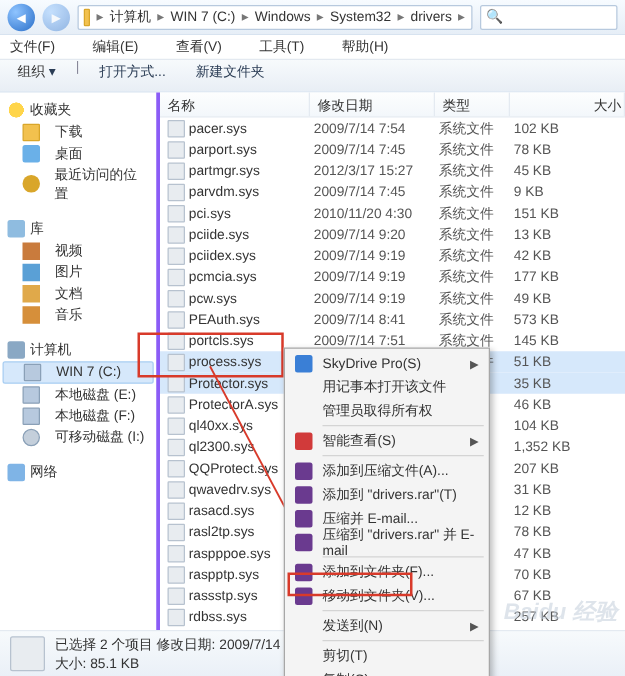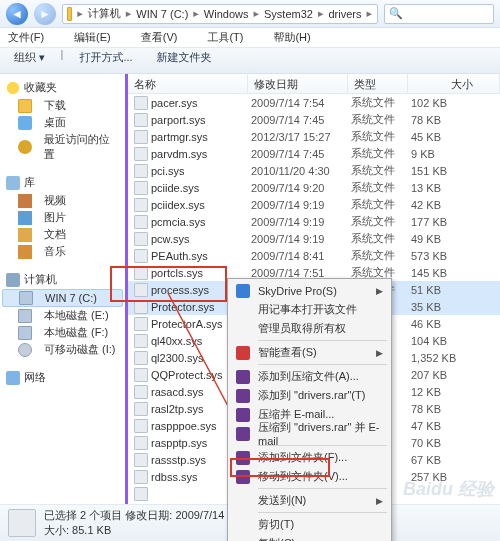--- a/index.html
+++ b/index.html
@@ -36,21 +36,21 @@
 .ic-comp{background:#8aa8c4;border-radius:2px}
 .ic-drive{background:#b7c9de;border:1px solid #8aa0b7;border-radius:1px}
 .ic-cdrom{background:#c4cfdb;border-radius:50%;border:1px solid #8aa0b7}
 .ic-net{background:#7fb4e6;border-radius:2px}
 .content{flex:1;display:flex;flex-direction:column;position:relative}
 .cols{display:flex;height:20px;border-bottom:1px solid #e4eaf1;background:linear-gradient(#fdfefe,#f3f7fb)}
 .col{padding:3px 6px;border-right:1px solid #e4eaf1}
 .col.name{width:120px}
 .col.date{width:100px}
 .col.type{width:60px}
-.col.size{flex:1;text-align:right;padding-right:26px}
+.col.size{flex:1;text-align:right;padding-right:2px}
 .filelist{flex:1;overflow:hidden;position:relative}
 .row{display:flex;height:17px;align-items:center}
 .row.sel{background:#d6e8fb}
 .fic{width:14px;height:14px;margin:0 3px 0 6px;background:#e8ecf0;border:1px solid #b7c2cf;border-radius:1px;display:inline-block}
 .fname{width:100px;overflow:hidden;white-space:nowrap}
 .fdate{width:100px;color:#555}
 .ftype{width:60px;color:#555}
 .fsize{flex:1;text-align:left;padding-right:10px;color:#555}
 .hl-box1{position:absolute;left:110px;top:266px;width:117px;height:36px;border:2px solid #d83a2a;pointer-events:none;z-index:5}
 .hl-box2{position:absolute;left:230px;top:458px;width:100px;height:19px;border:2px solid #d83a2a;pointer-events:none;z-index:15}
@@ -299,20 +299,27 @@
         </div>
         <div class="row">
           <span class="fic"></span>
           <span class="fname">QQProtect.sys</span>
           <span class="fdate"></span>
           <span class="ftype"></span>
           <span class="fsize">207 KB</span>
         </div>
         <div class="row">
           <span class="fic"></span>
+          <span class="fname">qwavedrv.sys</span>
+          <span class="fdate"></span>
+          <span class="ftype"></span>
+          <span class="fsize">31 KB</span>
+        </div>
+        <div class="row">
+          <span class="fic"></span>
           <span class="fname">rasacd.sys</span>
           <span class="fdate"></span>
           <span class="ftype"></span>
           <span class="fsize">12 KB</span>
         </div>
         <div class="row">
           <span class="fic"></span>
           <span class="fname">rasl2tp.sys</span>
           <span class="fdate"></span>
           <span class="ftype"></span>

